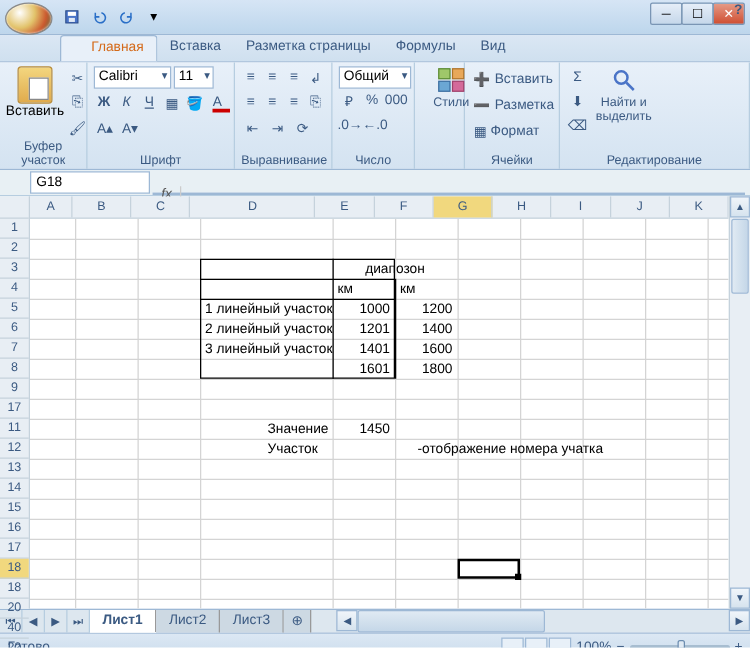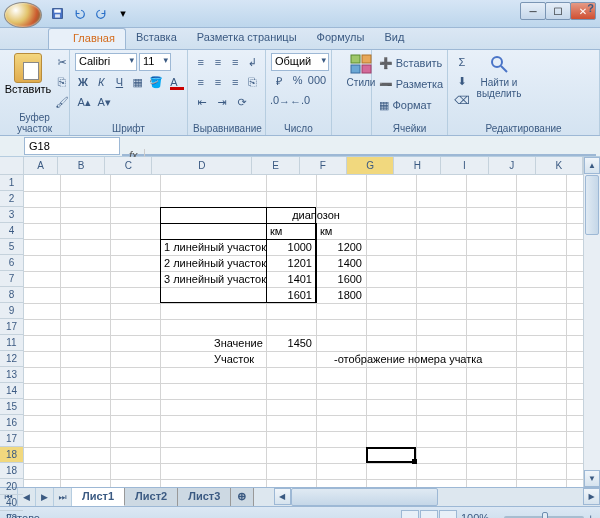--- a/index.html
+++ b/index.html
@@ -51,21 +51,21 @@
 .cell-text.r { text-align: right; }
 .tbl-border { position: absolute; border: 1px solid #000; }
 .active-cell { position: absolute; border: 2px solid #000; background: #fff; }
 .active-cell::after { content:''; position:absolute; right:-3px; bottom:-3px; width:5px; height:5px; background:#000; }
 .vscroll { width: 17px; background: #e8eef4; border-left: 1px solid #c5d2dc; position: relative; }
 .scrbtn { height: 17px; background: linear-gradient(#f0f5fa,#d6e3ee); border: 1px solid #9db8d5; display: flex; align-items: center; justify-content: center; font-size: 8px; color: #3b5a82; }
 .vthumb { position: absolute; top: 18px; left: 1px; right: 1px; height: 60px; background: linear-gradient(90deg,#e0eaf3,#c5d7e8); border: 1px solid #9db8d5; border-radius: 2px; }
 .sheet-bar { height: 19px; display: flex; background: #dde7ef; border-top: 1px solid #9db8d5; font-size: 11px; }
 .navbtns { display: flex; }
 .navbtn { width: 18px; border-right: 1px solid #b6cde0; text-align: center; line-height: 18px; color: #3b5a82; font-size: 9px; }
-.sheet-tab { padding: 2px 10px; border-right: 1px solid #999; background: #cdd9e3; color: #3b5a82; font-weight: bold; }
+.sheet-tab { padding: 2px 10px; border-right: 1px solid #999; background: #cdd9e3; color: #3b5a82; }
 .sheet-tab.active { background: #fff; border-bottom: 1px solid #fff; font-weight: bold; }
 .hscroll { flex: 1; display: flex; margin-left: 20px; }
 .hscroll .scrbtn { width: 17px; height: 17px; }
 .hthumb { flex: 1; background: linear-gradient(#e0eaf3,#c5d7e8); border: 1px solid #9db8d5; margin: 0; border-radius: 2px; max-width: 180px; }
 .status-bar { height: 22px; background: linear-gradient(#dce8f4,#c9dbeb); display: flex; align-items: center; padding: 0 6px; font-size: 11px; color: #3b5a82; justify-content: space-between; border-top: 1px solid #9db8d5; }
 .zoom { display: flex; align-items: center; gap: 4px; }
 .zoom-track { width: 80px; height: 4px; background: #a7bdd0; position: relative; border-radius: 2px; }
 .zoom-thumb { position: absolute; left: 38px; top: -4px; width: 6px; height: 12px; background: #e0eaf3; border: 1px solid #6c8db0; border-radius: 2px; }
 .viewbtns { display: flex; gap: 1px; }
 .viewbtn { width: 18px; height: 16px; border: 1px solid #9db8d5; background: #e8f0f8; }

